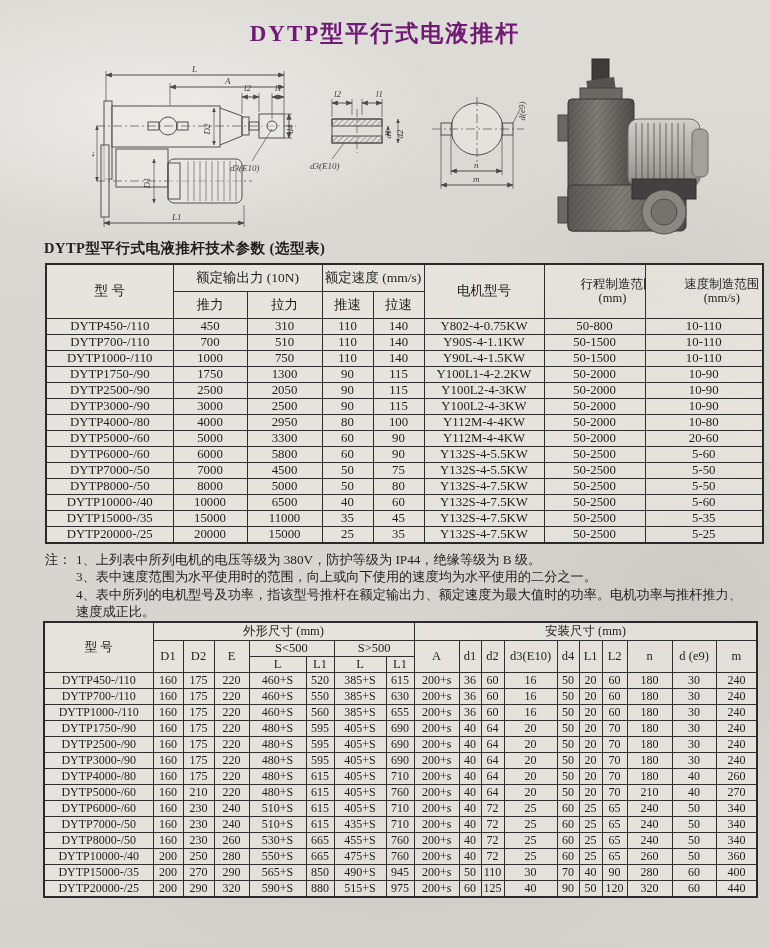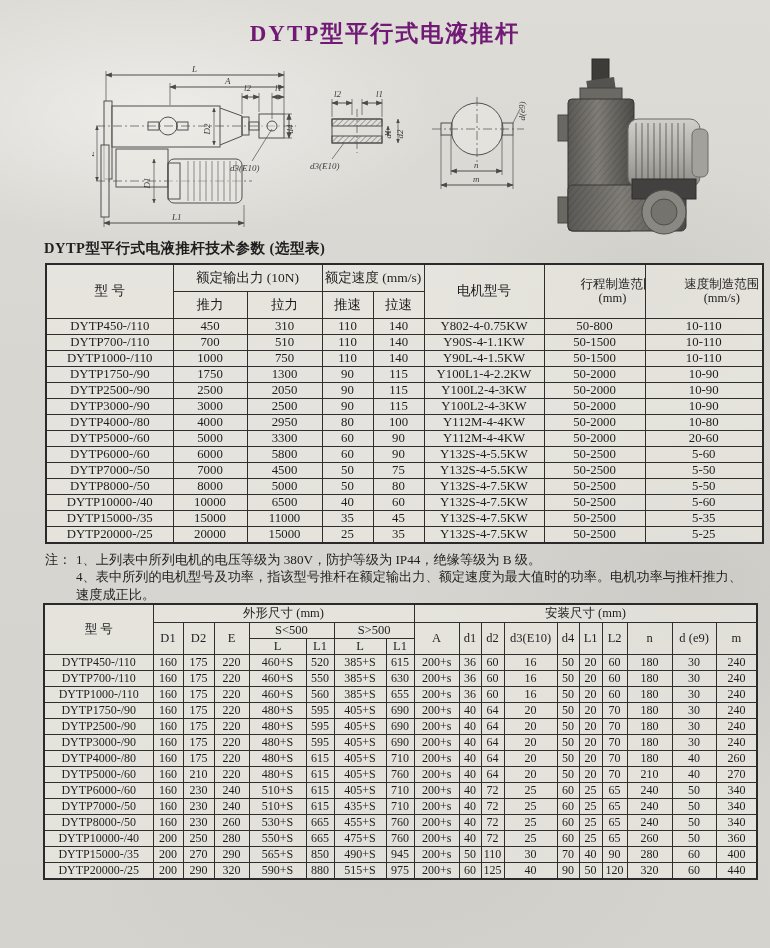--- a/index.html
+++ b/index.html
@@ -398,20 +398,21 @@
           <td>50-2500</td>
           <td>5-25</td>
         </tr>
       </tbody>
   </table>
 
   <div class="notes">
     <span class="note-prefix">注：</span>
     <div class="note-items">
       <div>1、上列表中所列电机的电压等级为 380V，防护等级为 IP44，绝缘等级为 B 级。</div>
+      <div>3、表中速度范围为水平使用时的范围，向上或向下使用的速度均为水平使用的二分之一。</div>
       <div>4、表中所列的电机型号及功率，指该型号推杆在额定输出力、额定速度为最大值时的功率。电机功率与推杆推力、速度成正比。</div>
     </div>
   </div>
 
 
   <table class="t2">
     <colgroup>
       <col style="width:109px">
         <col style="width:30px">
         <col style="width:31px">

